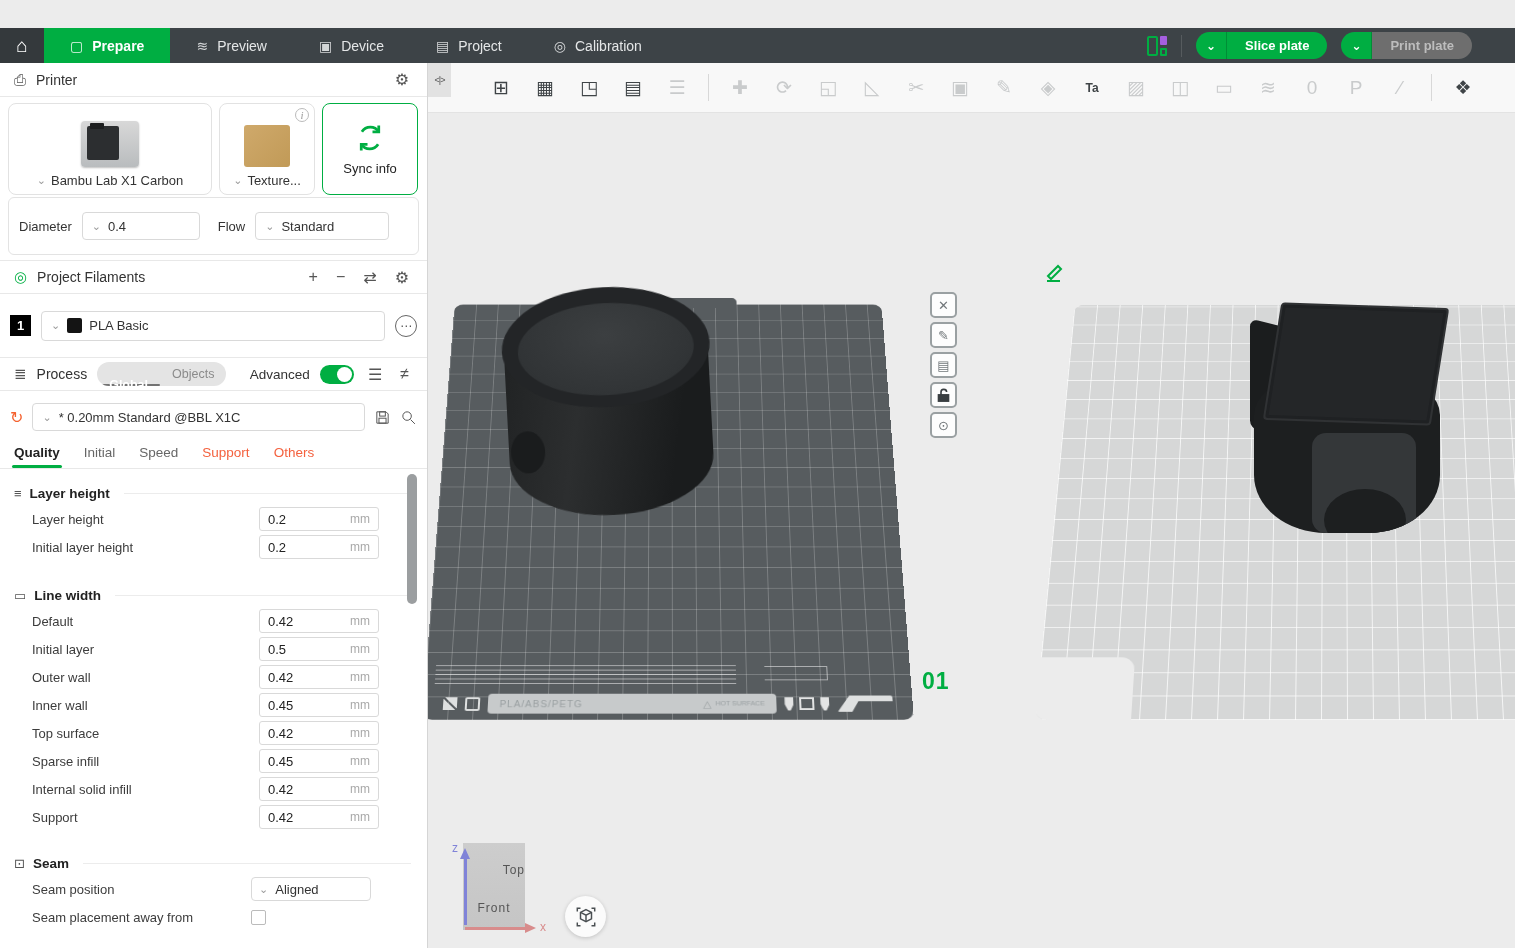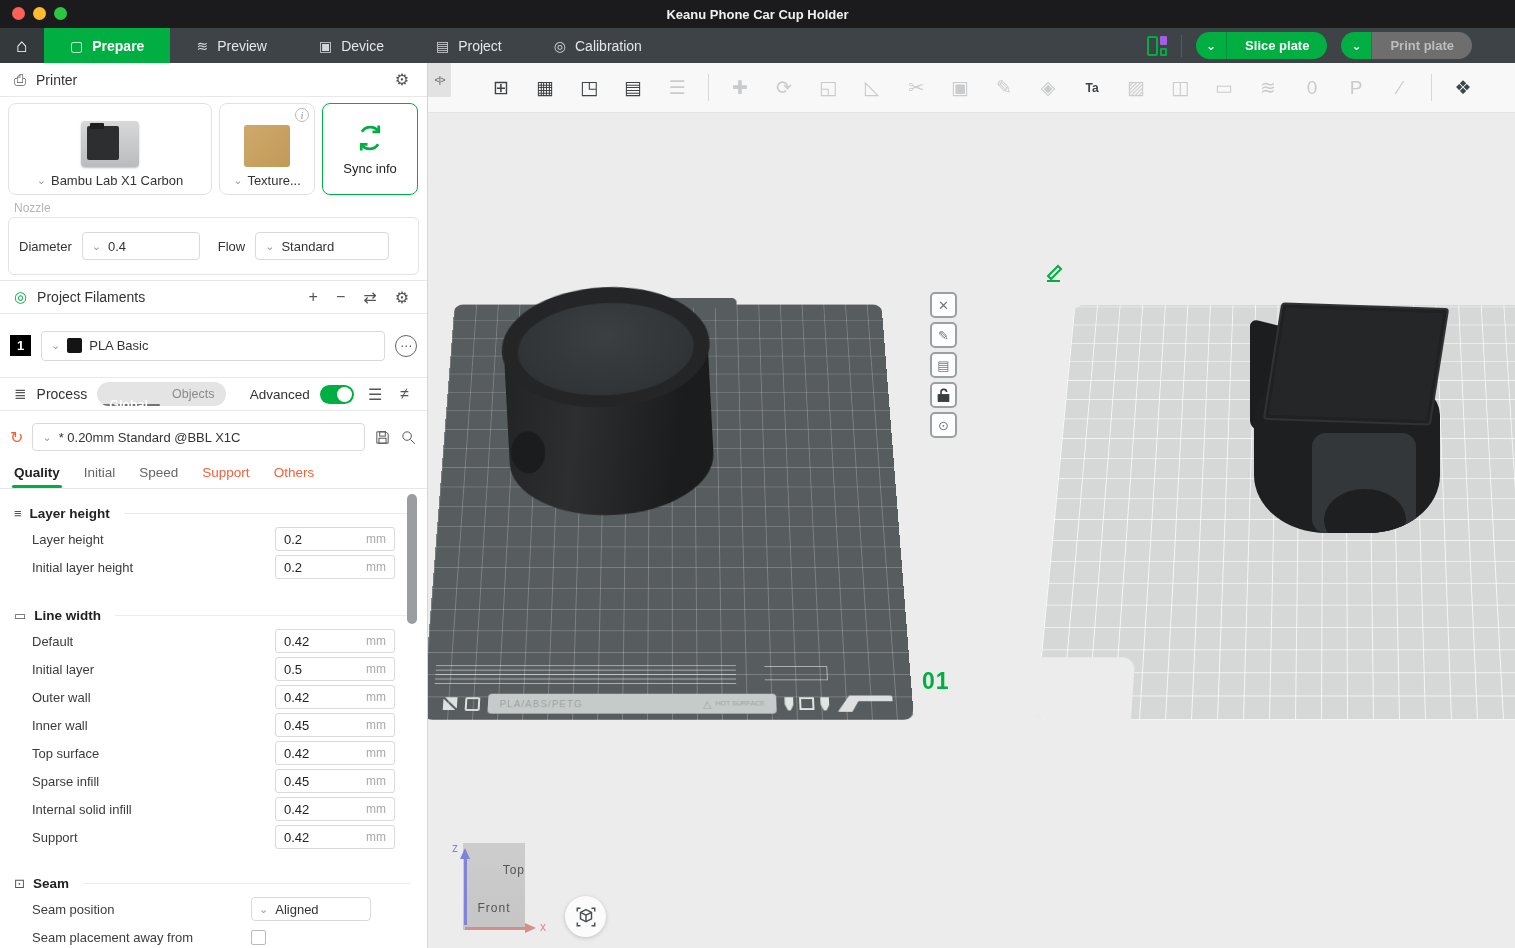--- a/index.html
+++ b/index.html
@@ -85,21 +85,21 @@
   .ptab.active:after { content:""; position:absolute; left:10px; right:10px; bottom:0; height:3px; background:#00ae42; border-radius:2px; }
   .ptab.modified { color:#f4613e; }
 
   .settings { position:relative; height:461px; overflow:hidden; padding-top:12px; }
   .group-title { height:24px; display:flex; align-items:center; gap:8px; padding:0 0 0 14px; margin-right:16px; }
   .group-title .gicon { font-size:13px; color:#555; }
   .group-title .gtxt { font-weight:bold; font-size:13.5px; color:#222; white-space:nowrap; }
   .group-title .gline { flex:1; height:1px; background:#ececec; margin-left:6px; }
   .setting-row { height:28px; display:flex; align-items:center; padding-left:32px; }
   .setting-row .slabel { flex:1; color:#3c3c3c; font-size:13px; }
-  .val-box { width:120px; height:24px; border:1px solid #d9d9d9; border-radius:3px; display:flex; align-items:center; padding:0 8px; margin-right:32px; background:#fff; }
+  .val-box { width:120px; height:24px; border:1px solid #d9d9d9; border-radius:3px; display:flex; align-items:center; padding:0 8px; margin-right:48px; background:#fff; }
   .val-box input { width:60px; border:none; outline:none; font-size:13px; color:#222; font-family:inherit; background:transparent; }
   .val-box .unit { margin-left:auto; color:#a9a9a9; font-size:12px; }
   .combo.small { width:120px; height:24px; margin-right:56px; padding:0 7px; }
   .gap20 { height:20px; } .gap22 { height:22px; }
   .checkbox { width:15px; height:15px; border:1px solid #bbb; border-radius:2px; background:#fff; margin-right:161px; }
   .scroll-thumb { position:absolute; right:10px; top:5px; width:10px; height:130px; background:#9b9ea0; border-radius:5px; }
 
   
   .viewport { position:absolute; left:428px; top:63px; width:1087px; height:885px; background:#ececec; overflow:hidden; }
   .vtoolbar { position:absolute; left:0; top:0; width:100%; height:50px; background:#f8f8f8; border-bottom:1px solid #e3e3e3; display:flex; align-items:center; padding-left:56px; }
@@ -157,28 +157,20 @@
   .axis-x:before { content:""; position:absolute; right:-10px; top:-4px; border:5.5px solid transparent; border-left:11px solid #d88c8c; }
   .axis-label-z { position:absolute; left:24px; top:778px; color:#8083d8; font-size:12px; }
   .axis-label-x { position:absolute; left:112px; top:857px; color:#d88c8c; font-size:12px; }
   .fit-btn { position:absolute; left:137px; top:833px; width:41px; height:41px; border-radius:50%; background:#fbfbfb; box-shadow:0 1px 4px rgba(0,0,0,.18); display:flex; align-items:center; justify-content:center; }
 </style>
 </head>
 <body>
 
 <div class="app">
 
-  <div class="titlebar">
-    <div class="traffic">
-      <div class="tl red"></div>
-      <div class="tl yellow"></div>
-      <div class="tl green"></div>
-    </div>
-    <div class="win-title">Keanu Phone Car Cup Holder</div>
-  </div>
 
   <div class="navbar">
     <div class="home-btn">
         <span>⌂</span>
       </div>
     <div class="nav-tab active">
       <span class="nicon">▢</span>
       <span>Prepare</span>
     </div>
     <div class="nav-tab">
@@ -244,21 +236,20 @@
         <svg width="30" height="30" viewBox="0 0 24 24">
             <path d="M19 7 A8 8 0 0 0 5.5 7" fill="none" stroke="#00ae42" stroke-width="2.2"></path>
             <path d="M5 17 A8 8 0 0 0 18.5 17" fill="none" stroke="#00ae42" stroke-width="2.2"></path>
             <path d="M19 2 v5 h-5" fill="none" stroke="#00ae42" stroke-width="2.2"></path>
             <path d="M5 22 v-5 h5" fill="none" stroke="#00ae42" stroke-width="2.2"></path>
           </svg>
         <div class="sync-label">Sync info</div>
       </div>
     </div>
 
-    <div class="nozzle-label">Nozzle</div>
     <div class="nozzle-box">
       <span>Diameter</span>
       <div class="combo" style="width:118px">
         <span class="chev-sm">⌄</span>
         <span>0.4</span>
       </div>
       <span style="margin-left:8px">Flow</span>
       <div class="combo" style="width:134px">
         <span class="chev-sm">⌄</span>
         <span>Standard</span>

